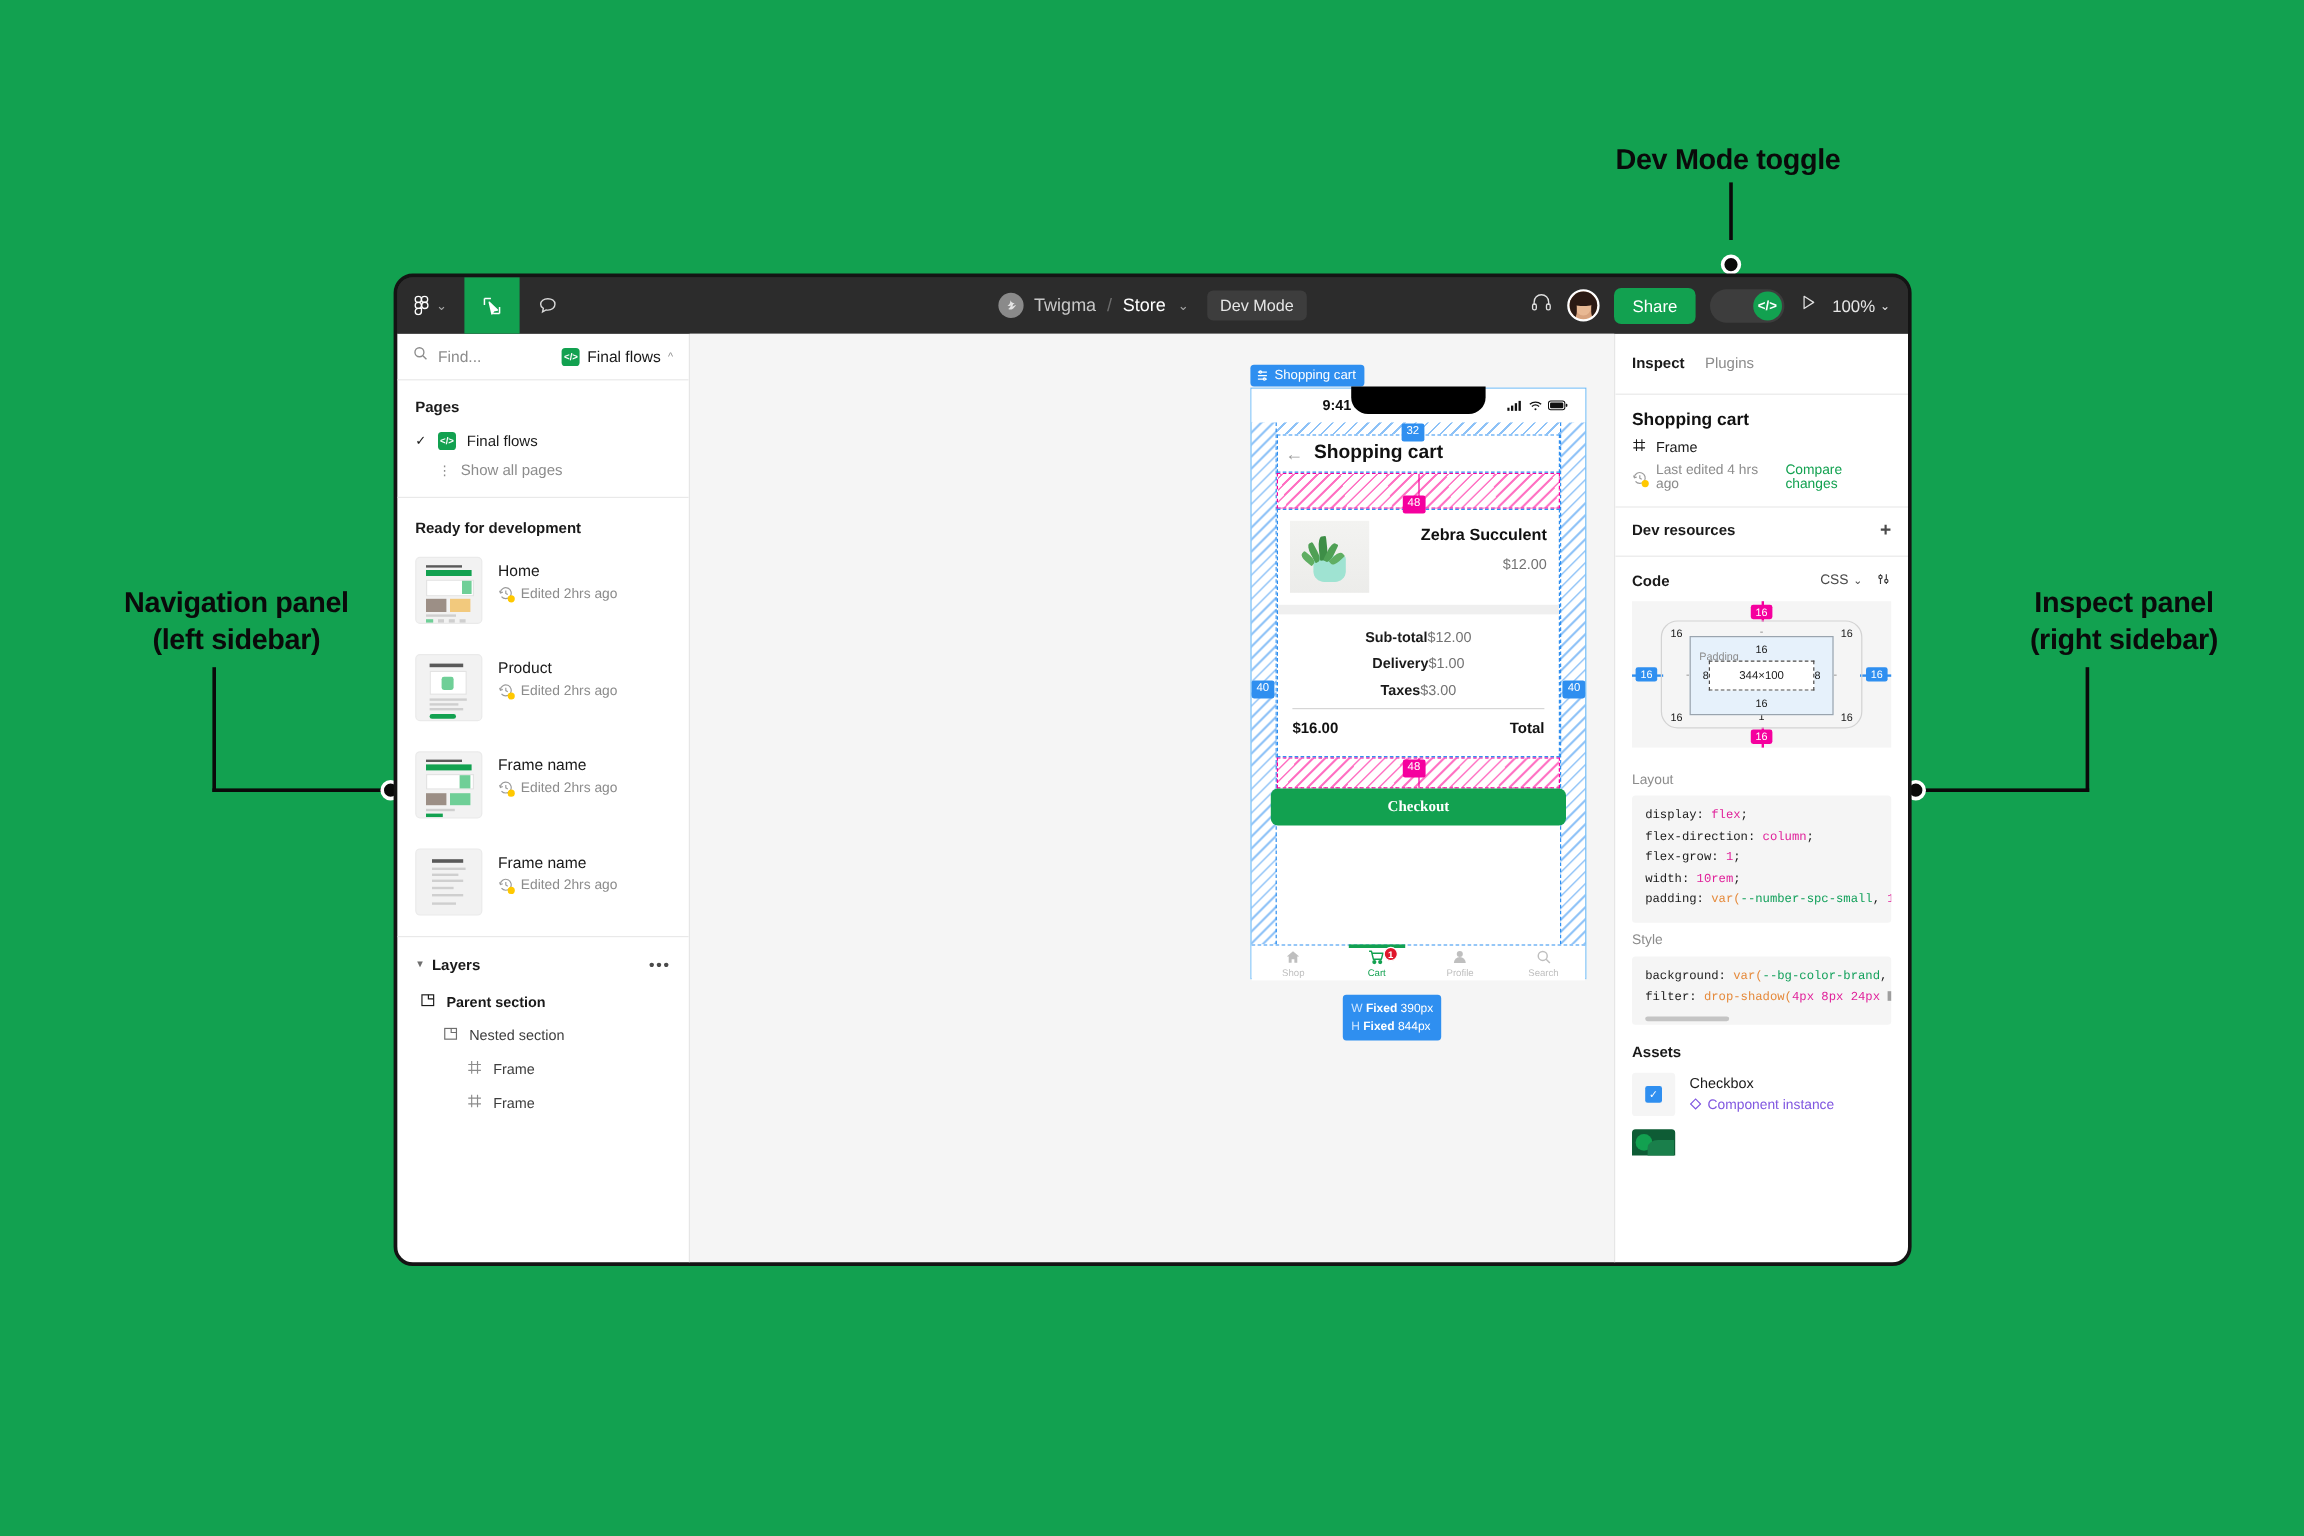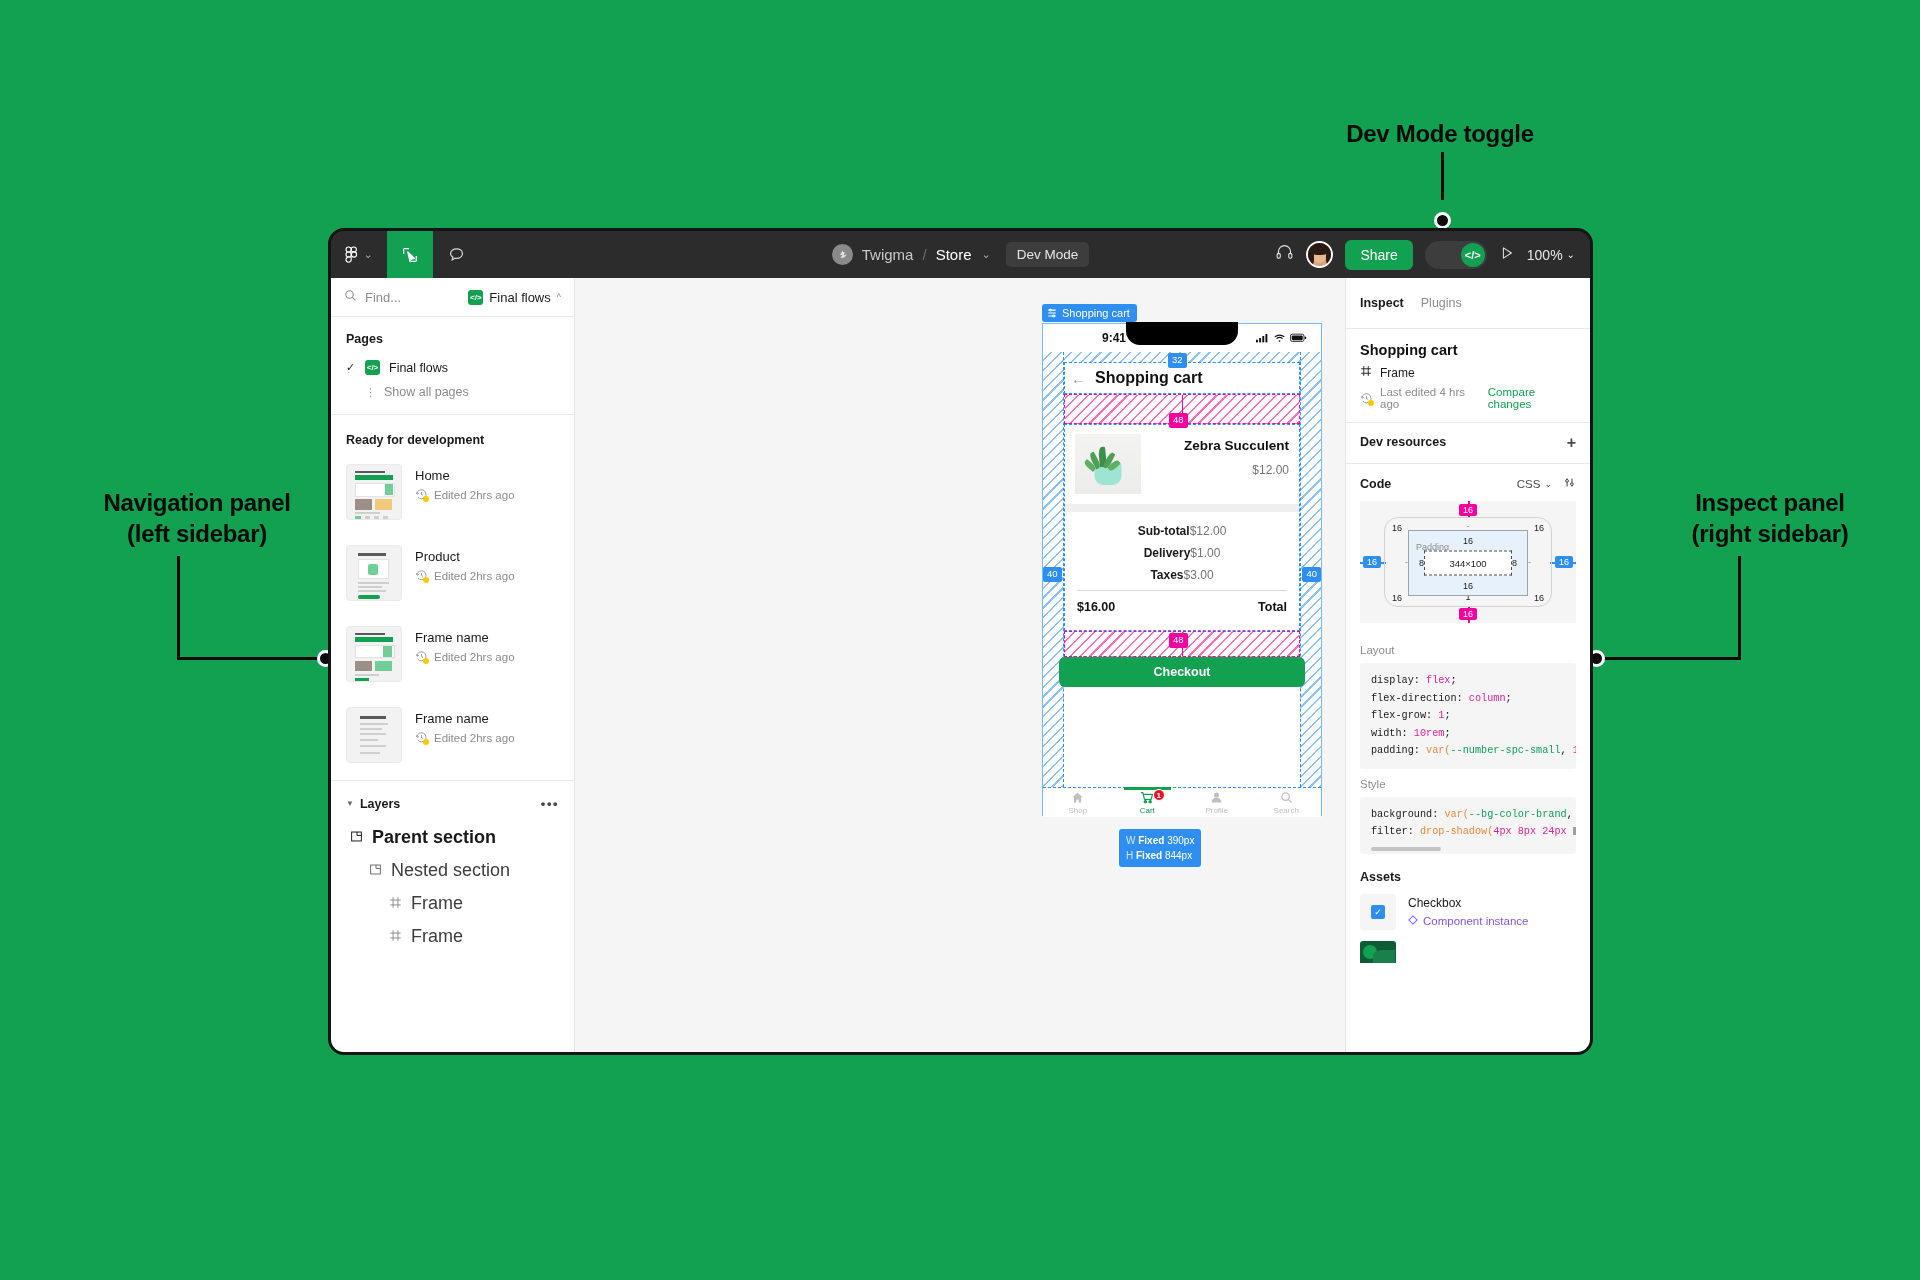--- a/index.html
+++ b/index.html
@@ -205,21 +205,21 @@
 
   #layers-section { flex: 1; min-height: 0; padding-top: 9px; }
   .layers-head {
     display: flex; align-items: center; padding: 6px 15px 10px;
     font-size: 12.5px; font-weight: bold; color: #1A1A1A;
   }
   .layers-head .caret { font-size: 8px; color: #6E6E6E; margin-right: 6px; }
   .layers-head .more { margin-left: auto; color: #4A4A4A; letter-spacing: 1.5px; font-size: 13px; }
   .layer-row {
     display: flex; align-items: center; gap: 9px;
-    padding: 6px 15px; font-size: 18px; color: #1A1A1A;
+    padding: 6px 15px; font-size: 12px; color: #1A1A1A;
   }
   .layer-row.l1 { padding-left: 19px; font-weight: bold; }
   .layer-row.l2 { padding-left: 38px; color: #3D3D3D; }
   .layer-row.l3 { padding-left: 58px; color: #3D3D3D; }
 
   
   #canvas {
     flex: 1; background: #F5F5F5;
     position: relative; overflow: hidden; min-width: 0;
   }
@@ -316,21 +316,21 @@
   .totals { padding: 12px 12px 16px; }
   .t-row { display: flex; justify-content: center; font-size: 12px; margin-bottom: 8px; }
   .t-row .lbl { color: #1A1A1A; font-weight: bold; }
   .t-row .val { color: #737373; }
   .t-rule { height: 1px; background: #D6D6D6; margin: 7px 0 9px; }
   .t-total { display: flex; justify-content: space-between; font-size: 12.5px; font-weight: bold; color: #111; }
   .btn-checkout {
     position: relative; margin: 0 16px; z-index: 3;
     background: #12A150; color: #fff;
     text-align: center; font-size: 12.5px; font-weight: bold;
-    padding: 8px 0; border-radius: 6px;
+    padding: 8px 0; border-radius: 6px; font-family: Liberation Serif, serif;
   }
   .tabbar {
     position: absolute; left: 0; right: 0; bottom: 0; height: 30px;
     background: #fff; border-top: 1px dashed #2F8FF0;
     display: flex; align-items: center; z-index: 4;
   }
   .tab { flex: 1; text-align: center; position: relative; }
   .tab .ic { height: 15px; display: flex; align-items: center; justify-content: center; color: #BFBFBF; }
   .tab .lb { font-size: 8px; color: #BFBFBF; margin-top: 1px; }
   .tab.active .ic { color: #12A150; }

